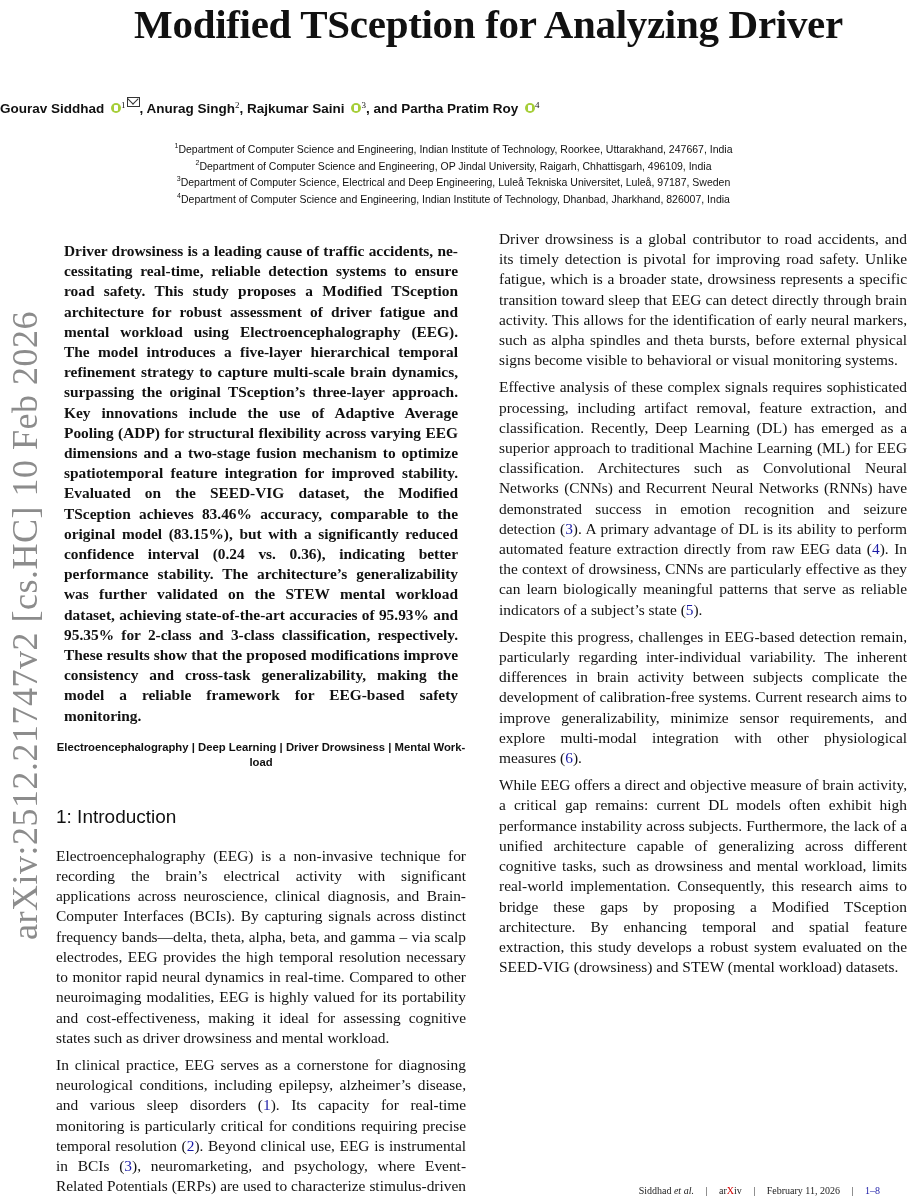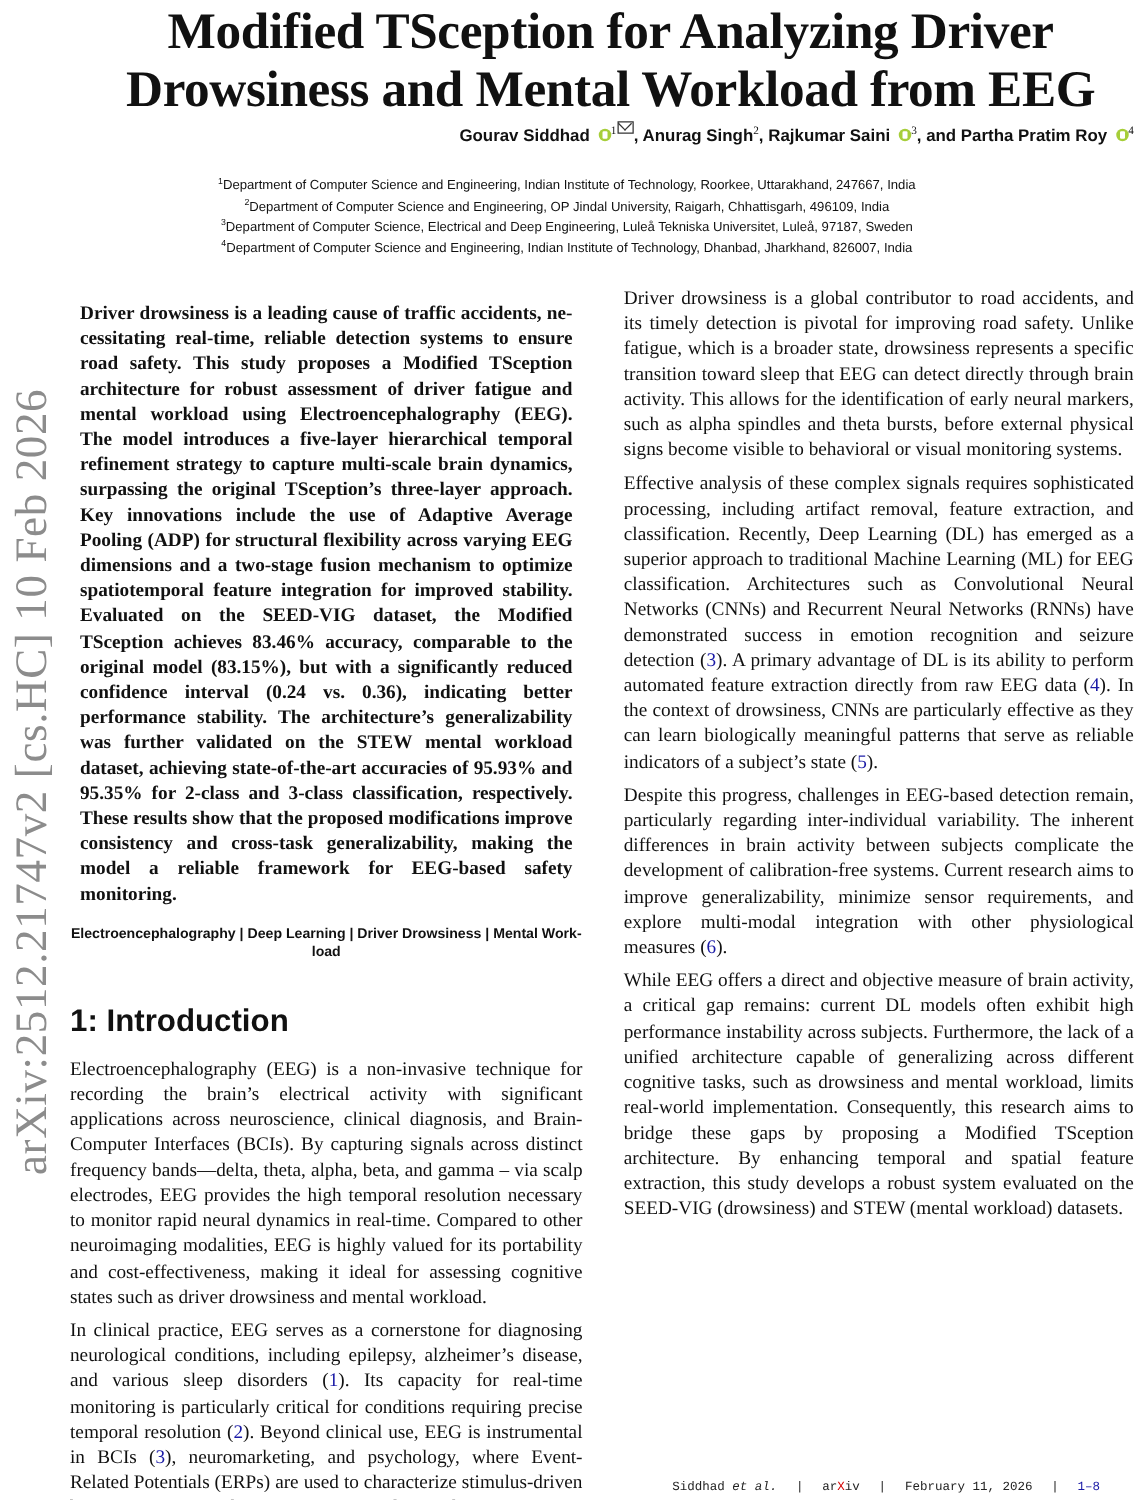--- a/index.html
+++ b/index.html
@@ -4,21 +4,21 @@
 <style>
   html, body { margin: 0; padding: 0; background: #ffffff; }
   body { width: 907px; height: 1200px; position: relative; overflow: hidden; color: #111; }
 
   .title {
     position: absolute; left: 0; top: 0; width: 907px; text-align: center;
     font-family: "Liberation Serif", serif; font-weight: bold;
     font-size: 41px; line-height: 47px; letter-spacing: -0.3px; margin: 0; padding-top: 1px; padding-left: 35px;
   }
   .authors {
-    position: absolute; left: 0; top: 97px; width: 907px; text-align: right;
+    position: absolute; left: 0; top: 97px; width: 907px; text-align: left;
     font-family: "Liberation Sans", sans-serif; font-weight: bold; font-size: 13.5px;
   }
   .orcid {
     display: inline-block; width: 10px; height: 10px; border-radius: 50%;
     background: #a6ce39; vertical-align: 0px; margin-left: 3px; position: relative;
   }
   .orcid::after { content: ""; position: absolute; left: 3px; top: 2px; width: 4px; height: 6px; background: #fff; border-radius: 1px; }
   .authors sup { font-family: "Liberation Serif", serif; font-weight: normal; font-size: 9px; }
   .mail-icon { display: inline-block; width: 11px; height: 8px; border: 1px solid #333; position: relative; vertical-align: 6px; margin-left: 1px; }
   .mail-icon::before { content: ""; position: absolute; left: 1px; top: -3px; width: 7px; height: 7px; border-right: 1px solid #333; border-bottom: 1px solid #333; transform: rotate(45deg); }
@@ -34,37 +34,36 @@
     font-family: "Liberation Serif", serif; font-size: 36px; color: #8c8c8c; white-space: nowrap; letter-spacing: 0.5px;
   }
 
   .col { position: absolute; font-family: "Liberation Serif", serif; font-size: 15.4px; line-height: 20.2px; text-align: justify; hyphens: manual; }
   .col-left { left: 56px; top: 233px; width: 410px; }
   .col-right { left: 499px; top: 229px; width: 408px; }
   .abstract { font-weight: bold; margin: 8px; }
   .keywords { font-family: "Liberation Sans", sans-serif; font-weight: bold; font-size: 11.3px; line-height: 15px; margin: 14px 0 11px 0; text-align: center; }
   .corresp { font-family: "Liberation Sans", sans-serif; font-weight: bold; font-size: 11.3px; line-height: 15px; margin: 5px 0 0 0; text-align: left; }
   .corresp .email { font-style: italic; }
-  .section-heading { font-family: "Liberation Sans", sans-serif; font-weight: bold; font-size: 25px; margin: 36px 0 18px 0; line-height: 22px; }
+  .section-heading { font-family: "Liberation Sans", sans-serif; font-weight: normal; font-size: 19px; margin: 36px 0 18px 0; line-height: 22px; }
   .para { margin: 0 0 7px 0; }
   .cite { color: #1a1aa6; }
 
   .footer {
-    position: absolute; right: 27px; top: 1185px; font-family: Liberation Mono, monospace; font-size: 10px; color: #222; white-space: nowrap;
+    position: absolute; right: 27px; top: 1185px; font-family: Liberation Serif, serif; font-size: 10px; color: #222; white-space: nowrap;
   }
   .footer .sep { margin: 0 9px; }
   .footer .x { color: #d40000; }
   .footer .pages { color: #1a1aa6; }
 </style>
 </head>
 <body>
 
 <h1 class="title">
   <span>Modified TSception for Analyzing Driver</span><br>
-  <span>Drowsiness and Mental Workload from EEG</span>
 </h1>
 
 <div class="authors">
   <span>Gourav Siddhad</span>
   <span class="orcid"></span><sup>1</sup><span class="mail-icon"></span>,
   <span>Anurag Singh</span><sup>2</sup>,
   <span>Rajkumar Saini</span>
   <span class="orcid"></span><sup>3</sup>,
   <span>and </span><span>Partha Pratim Roy</span>
   <span class="orcid"></span><sup>4</sup>

